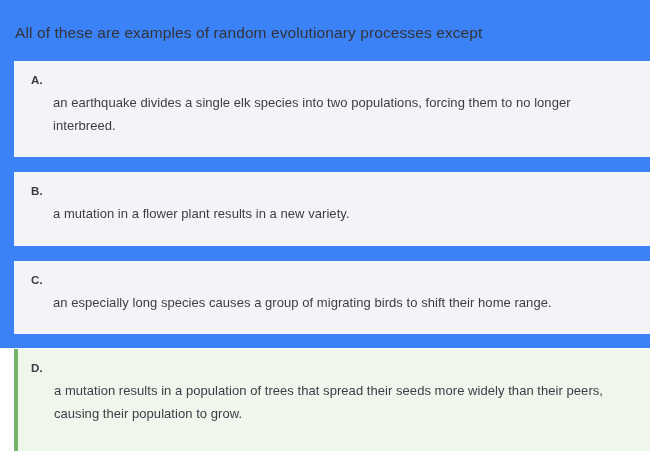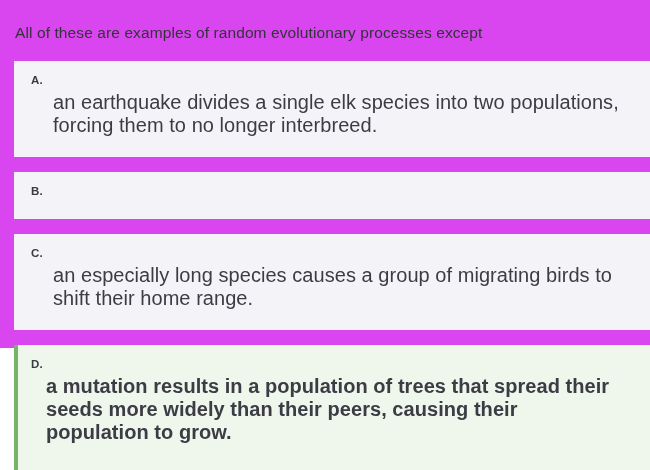--- a/index.html
+++ b/index.html
@@ -12,21 +12,21 @@
     height: 470px;
     overflow: hidden;
     font-family: "Liberation Sans", sans-serif;
     -webkit-font-smoothing: antialiased;
   }
 
   .quiz-root {
     width: 650px;
     height: 348px;
     position: relative;
-    background: #d946ef;
+    background: #3b82f6;
     box-sizing: border-box;
   }
 
   
   .question-prompt {
     padding: 22px 16px 0 15px;
     font-size: 15.5px;
     line-height: 22px;
     color: #33333a;
     font-weight: 400;
@@ -62,32 +62,31 @@
     padding-left: 17px;
     letter-spacing: 0.2px;
   }
 
   .option-card.is-selected .option-letter {
     padding-left: 13px;
   }
 
   .option-text {
     margin-top: 4px;
-    font-size: 20px;
+    font-size: 13px;
     line-height: 23px;
     color: #3c3c45;
     padding-left: 39px;
     padding-right: 10px;
     font-weight: 400;
     letter-spacing: 0.05px;
   }
 
   .option-card.is-selected .option-text {
-    padding-left: 28px;
-    font-weight: bold;
+    padding-left: 36px;
   }
 
   
   .option-card[data-index="0"] { padding-bottom: 20px; }
   .option-card[data-index="1"] { padding-bottom: 21px; }
   .option-card[data-index="2"] { padding-bottom: 20px; }
   .option-card[data-index="3"] { padding-bottom: 26px; margin-bottom: 0; }
 </style>
 </head>
 <body>
@@ -98,20 +97,21 @@
 
   <div class="options-list">
 
     <div class="option-card" data-index="0">
       <div class="option-letter">A.</div>
       <div class="option-text">an earthquake divides a single elk species into two populations, forcing them to no longer interbreed.</div>
     </div>
 
     <div class="option-card" data-index="1">
       <div class="option-letter">B.</div>
+      <div class="option-text">a mutation in a flower plant results in a new variety.</div>
     </div>
 
     <div class="option-card" data-index="2">
       <div class="option-letter">C.</div>
       <div class="option-text">an especially long species causes a group of migrating birds to shift their home range.</div>
     </div>
 
     <div class="option-card is-selected" data-index="3">
       <div class="option-letter">D.</div>
       <div class="option-text">a mutation results in a population of trees that spread their seeds more widely than their peers, causing their population to grow.</div>

